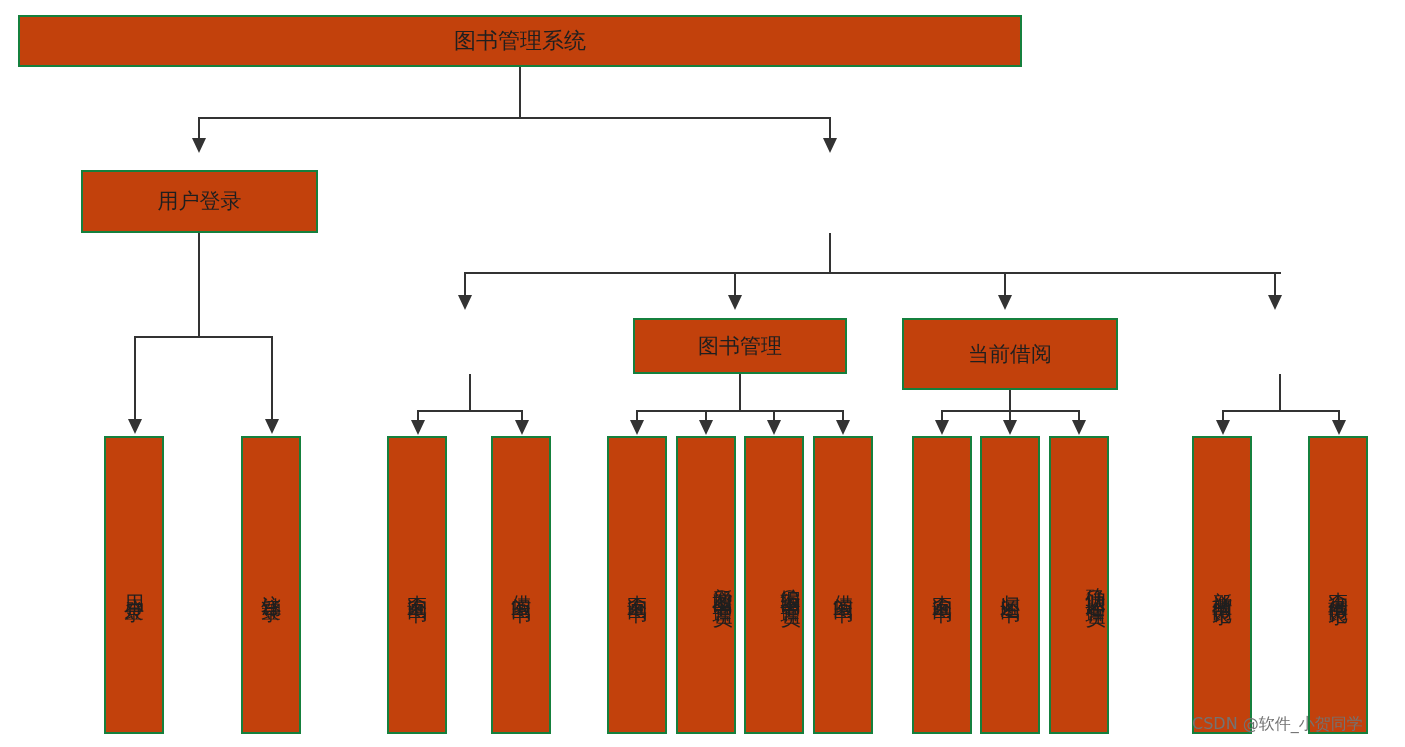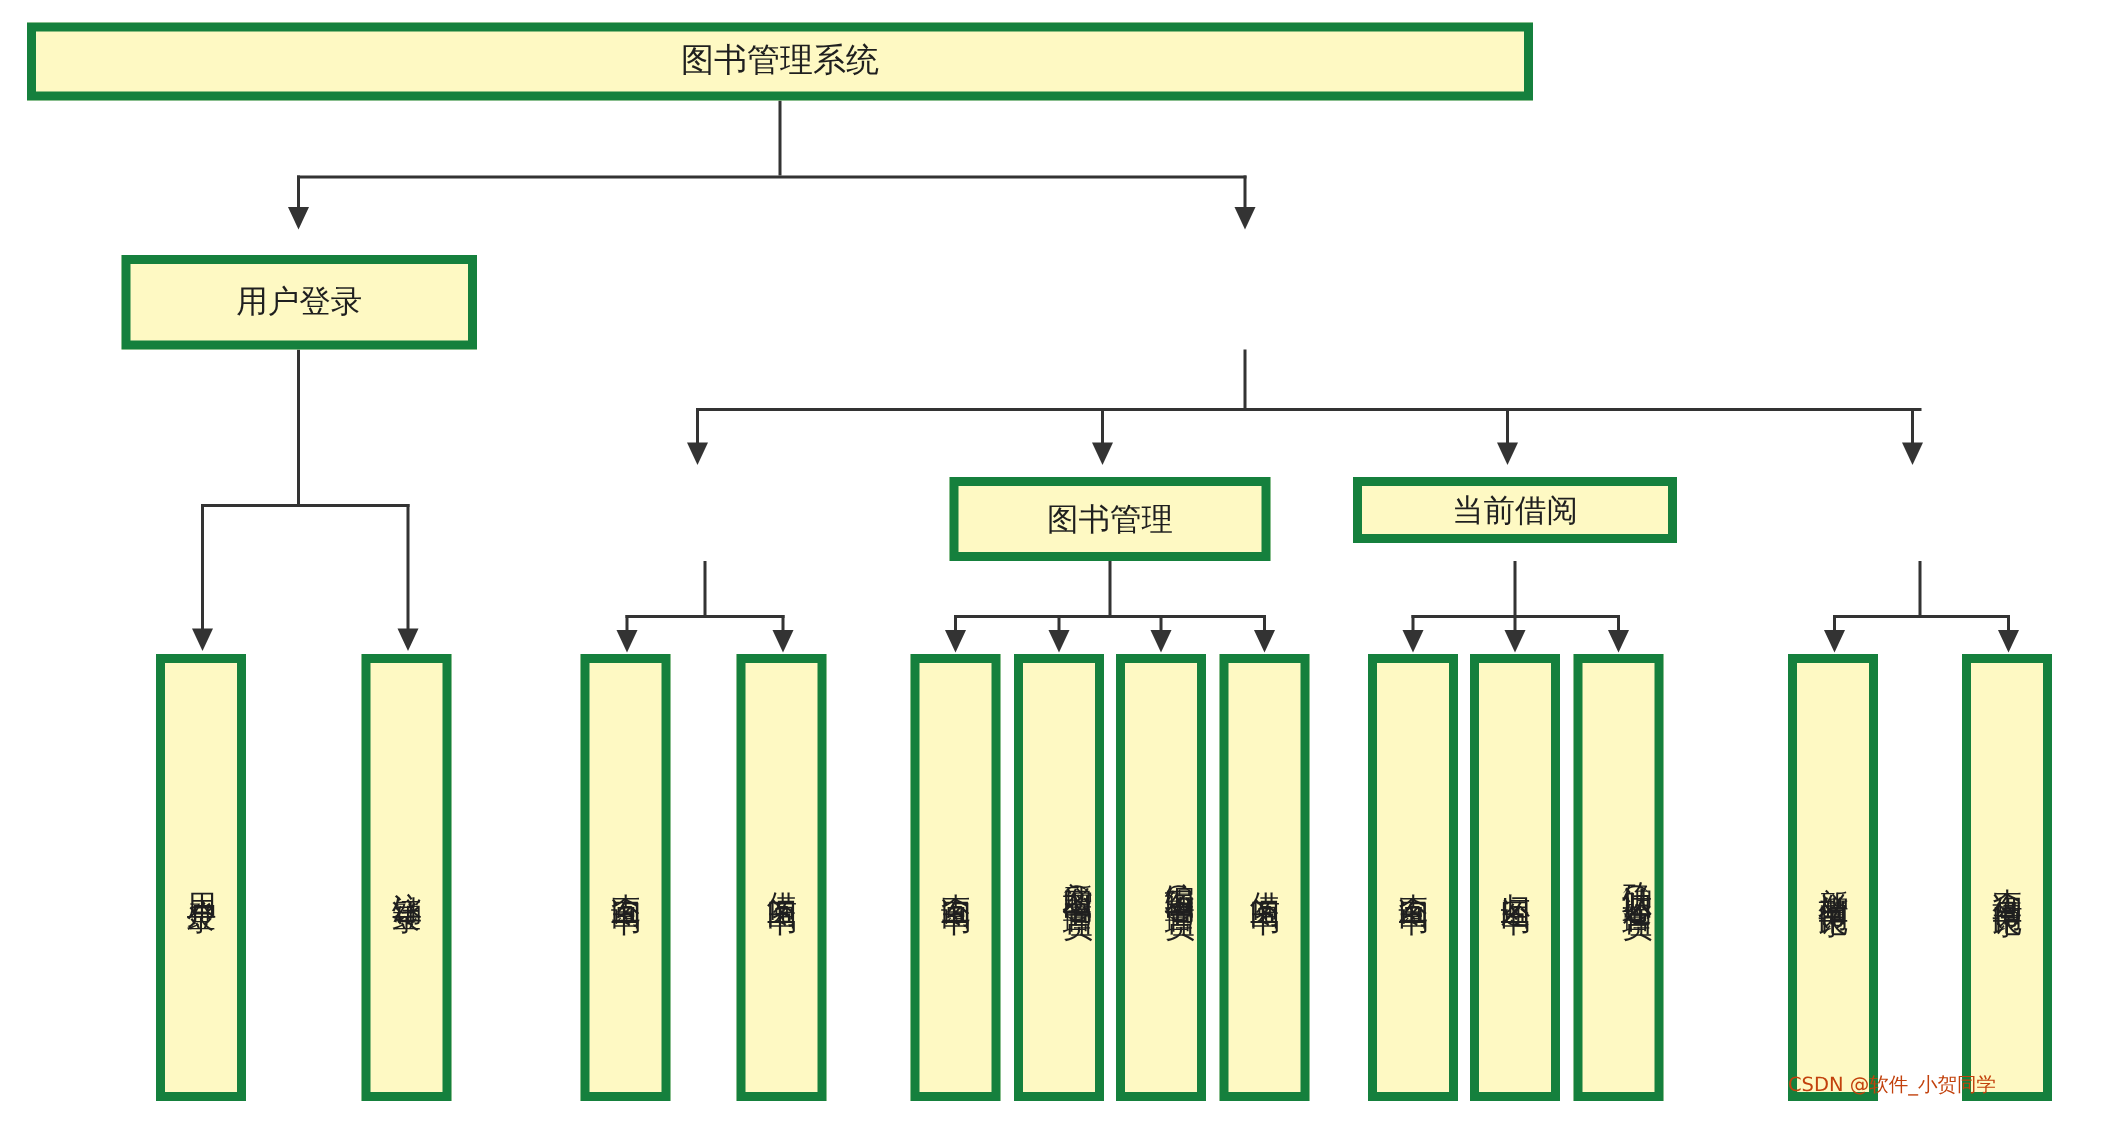--- a/index.html
+++ b/index.html
@@ -7,22 +7,22 @@
   body{
     font-family:"DejaVu Sans","Liberation Sans",sans-serif;
     width:1405px;height:747px;overflow:hidden;
   }
   #diagram{position:relative;width:1405px;height:747px;background:#ffffff;}
 
   
   .node{
     position:absolute;
     box-sizing:border-box;
-    background:#fef9c3;
-    border:6px solid #15803d;
+    background:#c2410c;
+    border:2px solid #15803d;
     display:flex;
     align-items:center;
     justify-content:center;
     color:#1f1f1f;
     line-height:1.18;
     text-align:center;
     z-index:3;
   }
   .node.h{            
     font-size:21px;
@@ -48,22 +48,22 @@
     width:0;height:0;
     border-left:7px solid transparent;
     border-right:7px solid transparent;
     border-top:15px solid #333333;
     z-index:2;
   }
 
   
   #watermark{
     position:absolute;
-    font-size:13px;
-    color:#c2410c;
+    font-size:16px;
+    color:#737373;
     white-space:nowrap;
     z-index:5;
     pointer-events:none;
   }
 </style>
 </head>
 <body>
 
 <div id="diagram">
 
@@ -94,21 +94,21 @@
   <div class="ln v" style="left:464px;top:272px;height:25px;"></div>
   <div class="arrow" style="left:458px;top:295px;"></div>
   <div class="ln v" style="left:734px;top:272px;height:25px;"></div>
   <div class="arrow" style="left:728px;top:295px;"></div>
   <div class="ln v" style="left:1004px;top:272px;height:25px;"></div>
   <div class="arrow" style="left:998px;top:295px;"></div>
   <div class="ln v" style="left:1274px;top:272px;height:25px;"></div>
   <div class="arrow" style="left:1268px;top:295px;"></div>
 
   <div class="node h" style="left:633px;top:318px;width:214px;height:56px;">图书管理</div>
-  <div class="node h" style="left:902px;top:318px;width:216px;height:44px;">当前借阅</div>
+  <div class="node h" style="left:902px;top:318px;width:216px;height:72px;">当前借阅</div>
 
   <div class="ln v" style="left:469px;top:374px;height:36px;"></div>
   <div class="ln h" style="left:417px;top:410px;width:106px;"></div>
   <div class="ln v" style="left:417px;top:410px;height:12px;"></div>
   <div class="arrow" style="left:411px;top:420px;"></div>
   <div class="ln v" style="left:521px;top:410px;height:12px;"></div>
   <div class="arrow" style="left:515px;top:420px;"></div>
 
   <div class="ln v" style="left:739px;top:374px;height:36px;"></div>
   <div class="ln h" style="left:636px;top:410px;width:207px;"></div>

